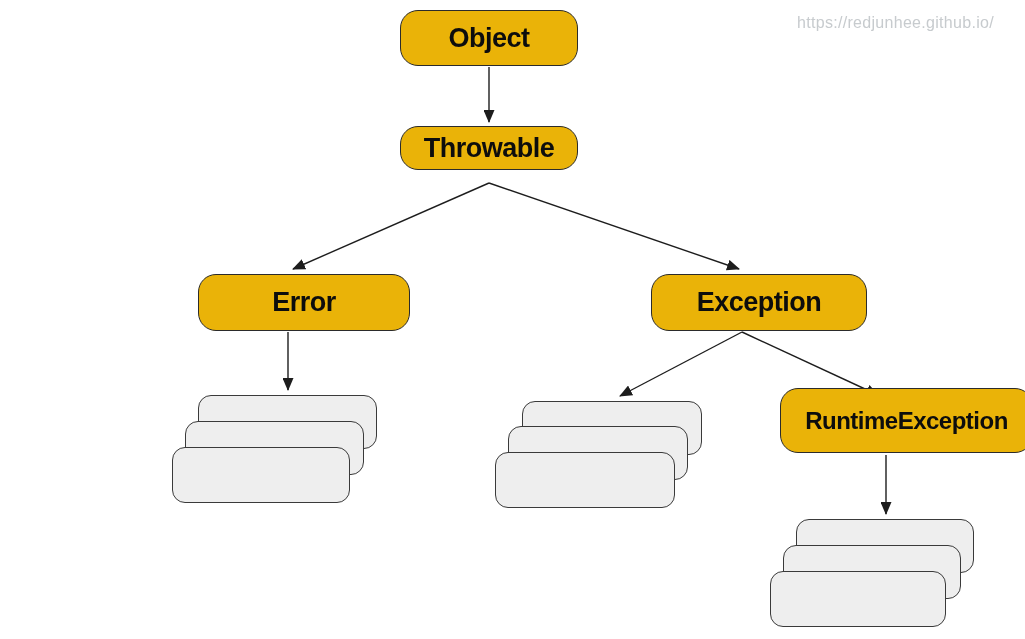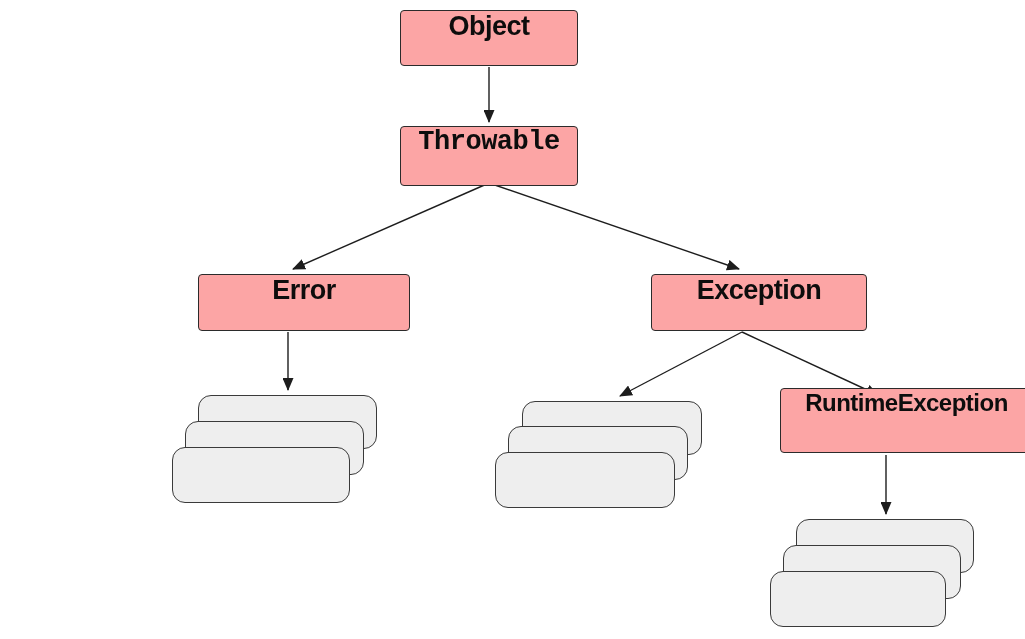--- a/index.html
+++ b/index.html
@@ -23,25 +23,25 @@
     height: 639px;
     pointer-events: none;
   }
   .edges line {
     stroke: #1d1d1d;
     stroke-width: 1.4;
   }
   .node {
     position: absolute;
     box-sizing: border-box;
-    background: #fca5a5;
+    background: #eab308;
     border: 1.6px solid #2b2b2b;
-    border-radius: 4px;
+    border-radius: 18px;
     display: flex;
-    align-items: flex-start;
+    align-items: center;
     justify-content: center;
   }
   .node .label {
     font-weight: 700;
     font-size: 27px;
     color: #0d0d0d;
     letter-spacing: -0.5px;
     white-space: nowrap;
   }
   .node.small-label .label {
@@ -93,30 +93,31 @@
   <div class="stackbox" style="left:495px; top:452px; width:180px; height:56px;"></div>
 
   <div class="stackbox" style="left:796px; top:519px; width:178px; height:54px;"></div>
   <div class="stackbox" style="left:783px; top:545px; width:178px; height:54px;"></div>
   <div class="stackbox" style="left:770px; top:571px; width:176px; height:56px;"></div>
 
   <div class="node" style="left:400px; top:10px; width:178px; height:56px;">
     <span class="label">Object</span>
   </div>
 
-  <div class="node" style="left:400px; top:126px; width:178px; height:60px;font-family:Liberation Mono, monospace;">
+  <div class="node" style="left:400px; top:126px; width:178px; height:44px;">
     <span class="label">Throwable</span>
   </div>
 
   <div class="node" style="left:198px; top:274px; width:212px; height:57px;">
     <span class="label">Error</span>
   </div>
 
   <div class="node" style="left:651px; top:274px; width:216px; height:57px;">
     <span class="label">Exception</span>
   </div>
 
   <div class="node small-label" style="left:760px; top:388px; width:253px; height:65px;margin-left:20px;">
     <span class="label">RuntimeException</span>
   </div>
 
+  <div class="watermark">https://redjunhee.github.io/</div>
 
 </div>
 
 </body></html>

